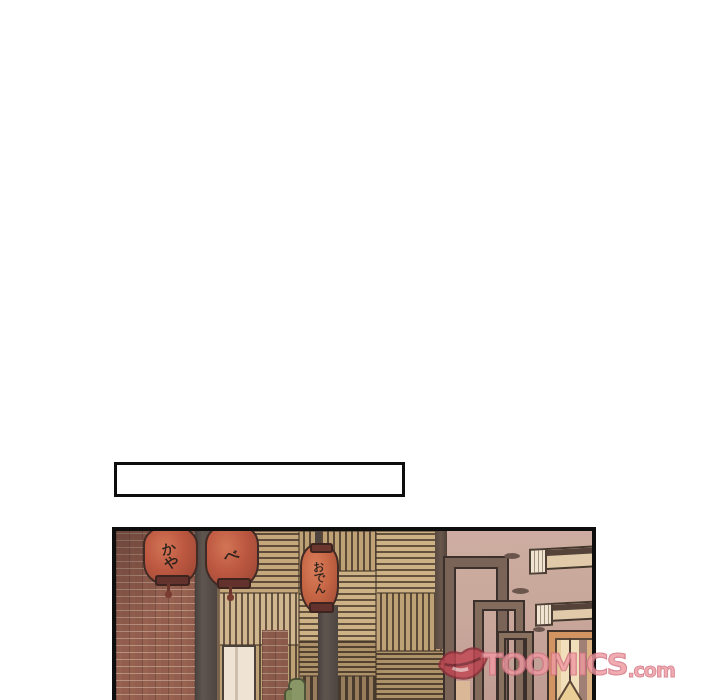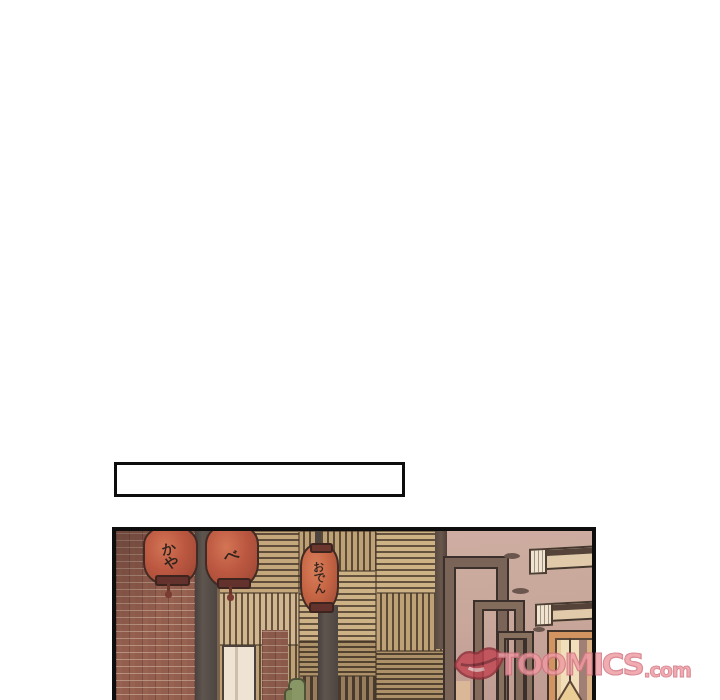--- a/index.html
+++ b/index.html
@@ -126,21 +126,21 @@
   .lantern-1 .chars{font-size:14px;transform:rotate(-10deg);}
   .lantern-2 .chars{font-size:15px;transform:rotate(-14deg);}
   .lantern-3 .chars{font-size:11px;transform:rotate(-4deg);}
   .chars span{position:relative;}
 
   
   .haze{left:0;top:0;width:100%;height:100%;background:rgba(242,220,210,.10);}
 
   
   .watermark{
-    position:absolute;left:452px;top:640px;width:260px;height:48px;
+    position:absolute;left:436px;top:640px;width:260px;height:48px;
     display:flex;align-items:center;z-index:10;opacity:.82;pointer-events:none;
   }
   .lips{width:54px;height:42px;transform:rotate(-7deg);margin-right:-8px;}
   .wm-text{
     font-weight:700;font-size:31px;letter-spacing:-2.5px;color:#ef9aa2;
     -webkit-text-stroke:1.2px #d1717f;transform:scaleY(.96);white-space:nowrap;
   }
   .wm-domain{
     font-weight:700;font-size:19px;letter-spacing:-1px;color:#ef9aa2;
     -webkit-text-stroke:1px #d1717f;align-self:flex-end;margin:0 0 7px 1px;

